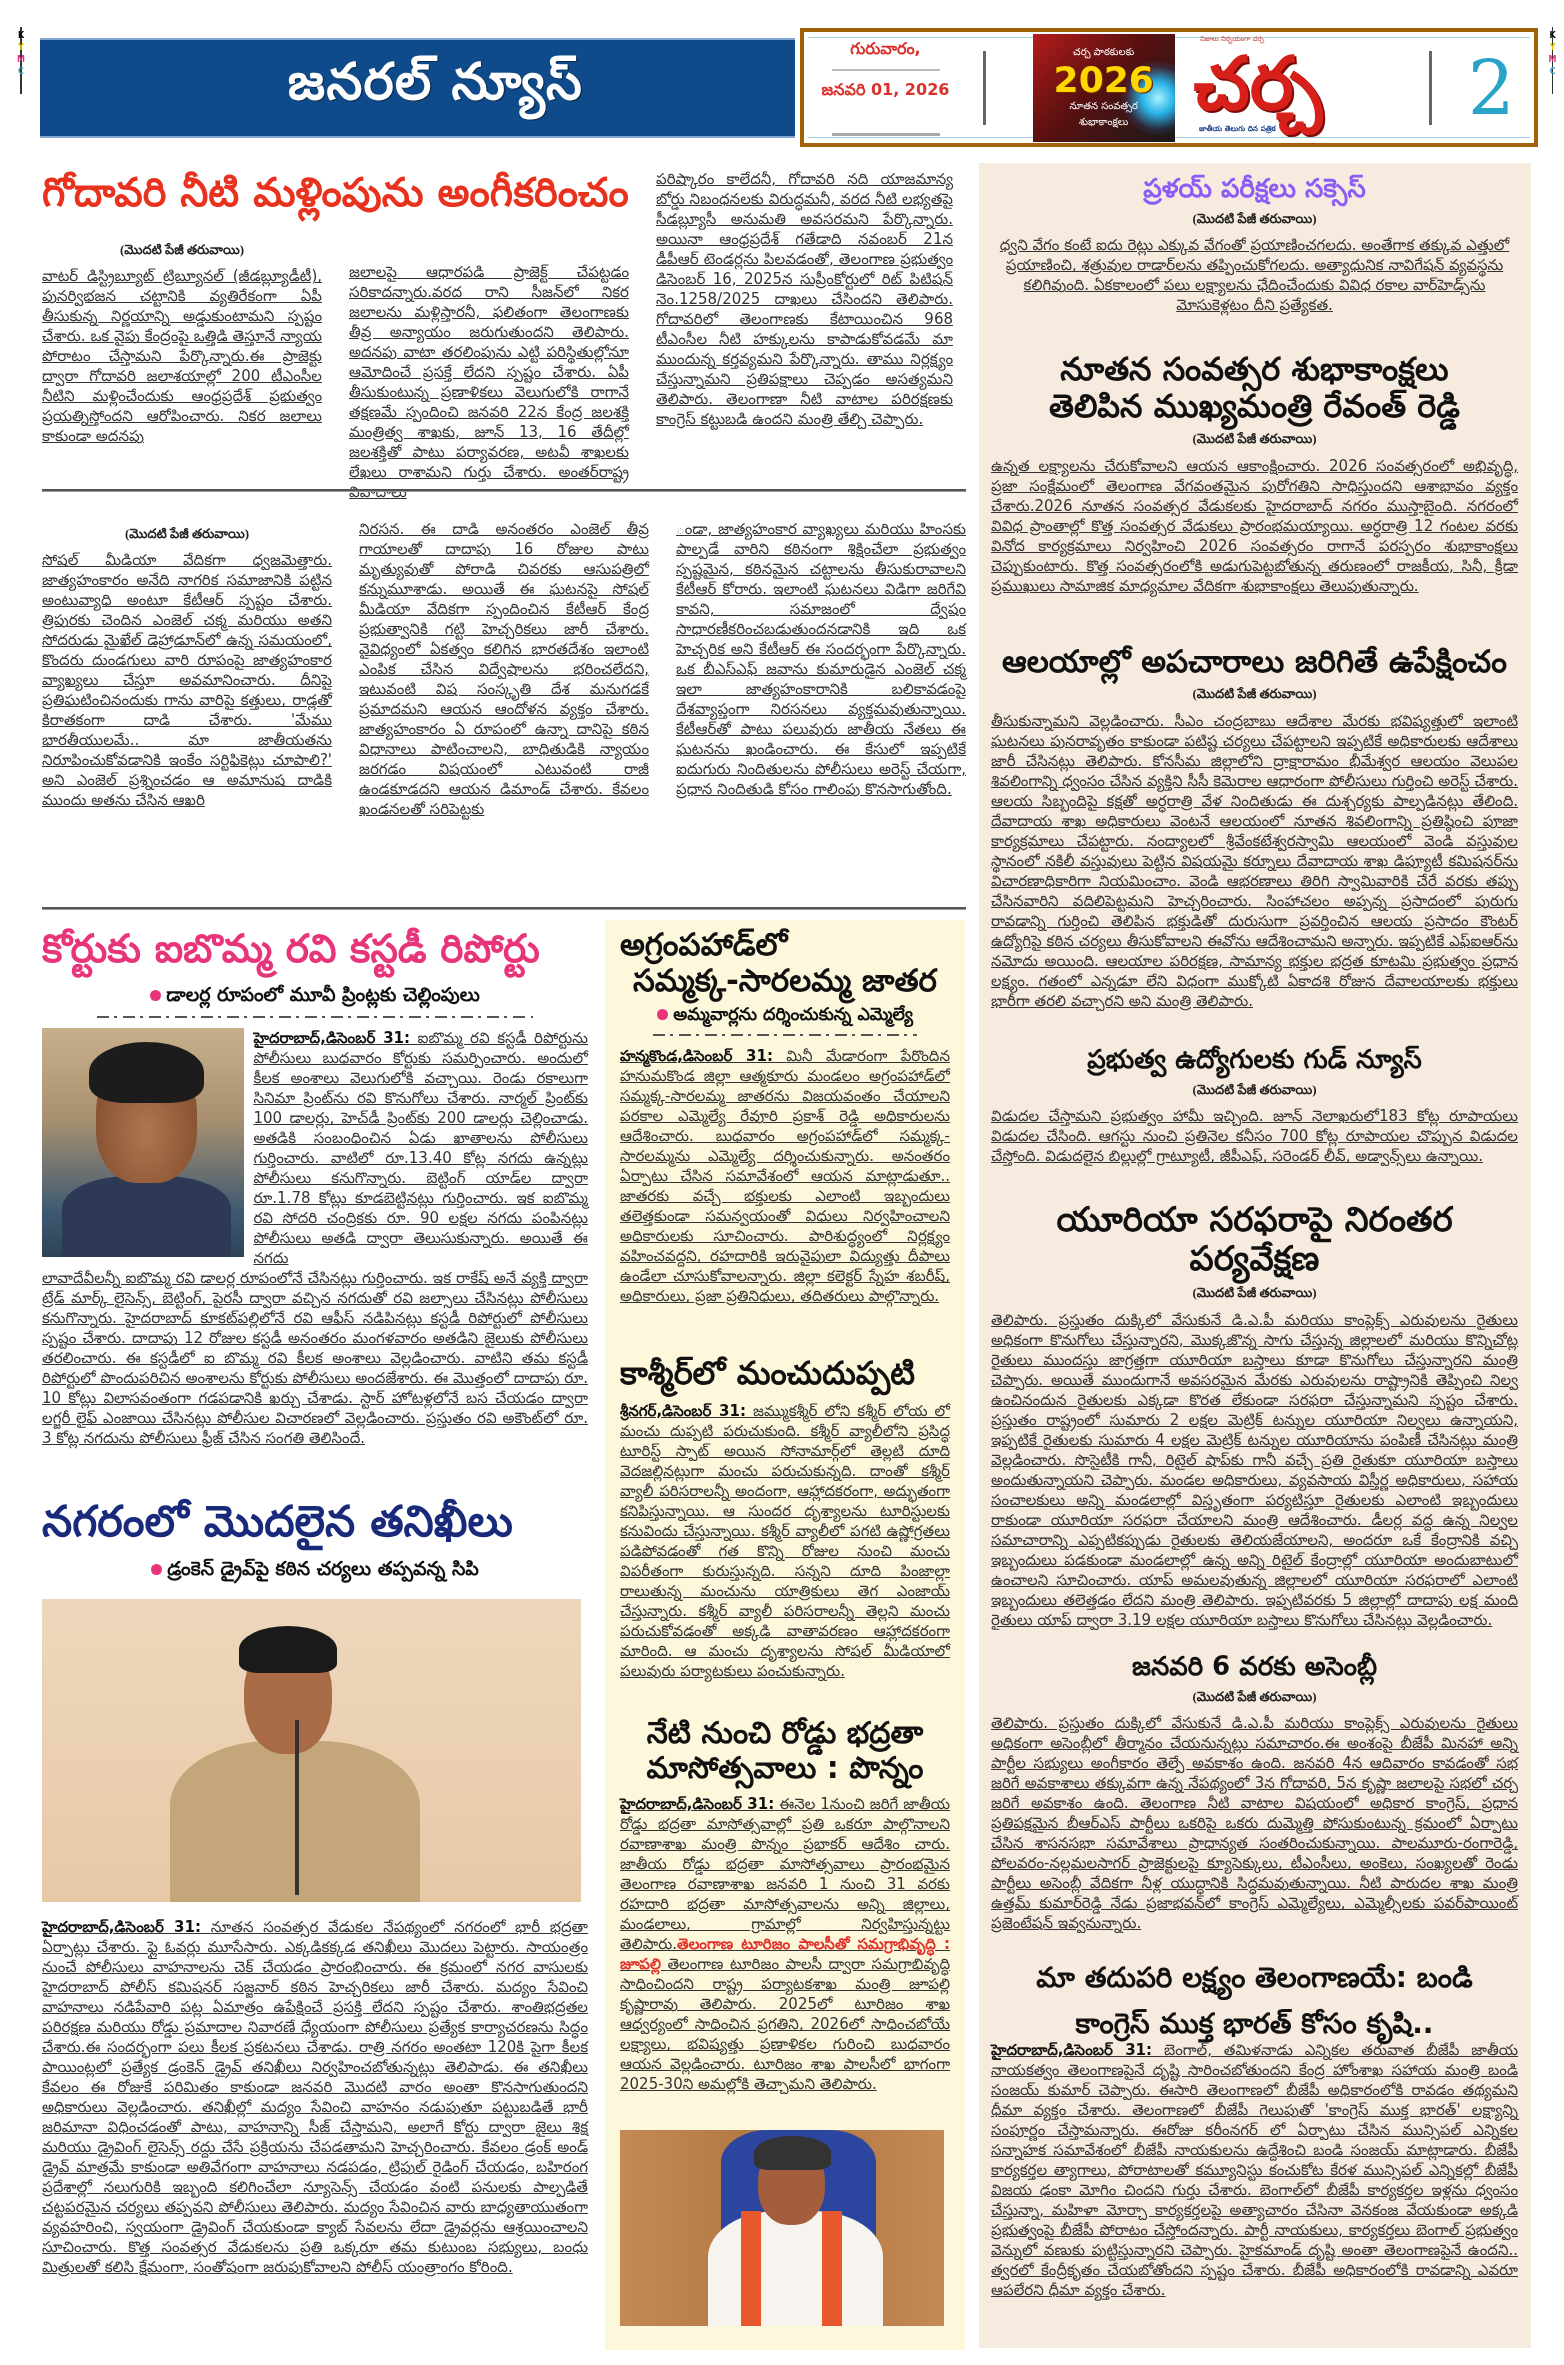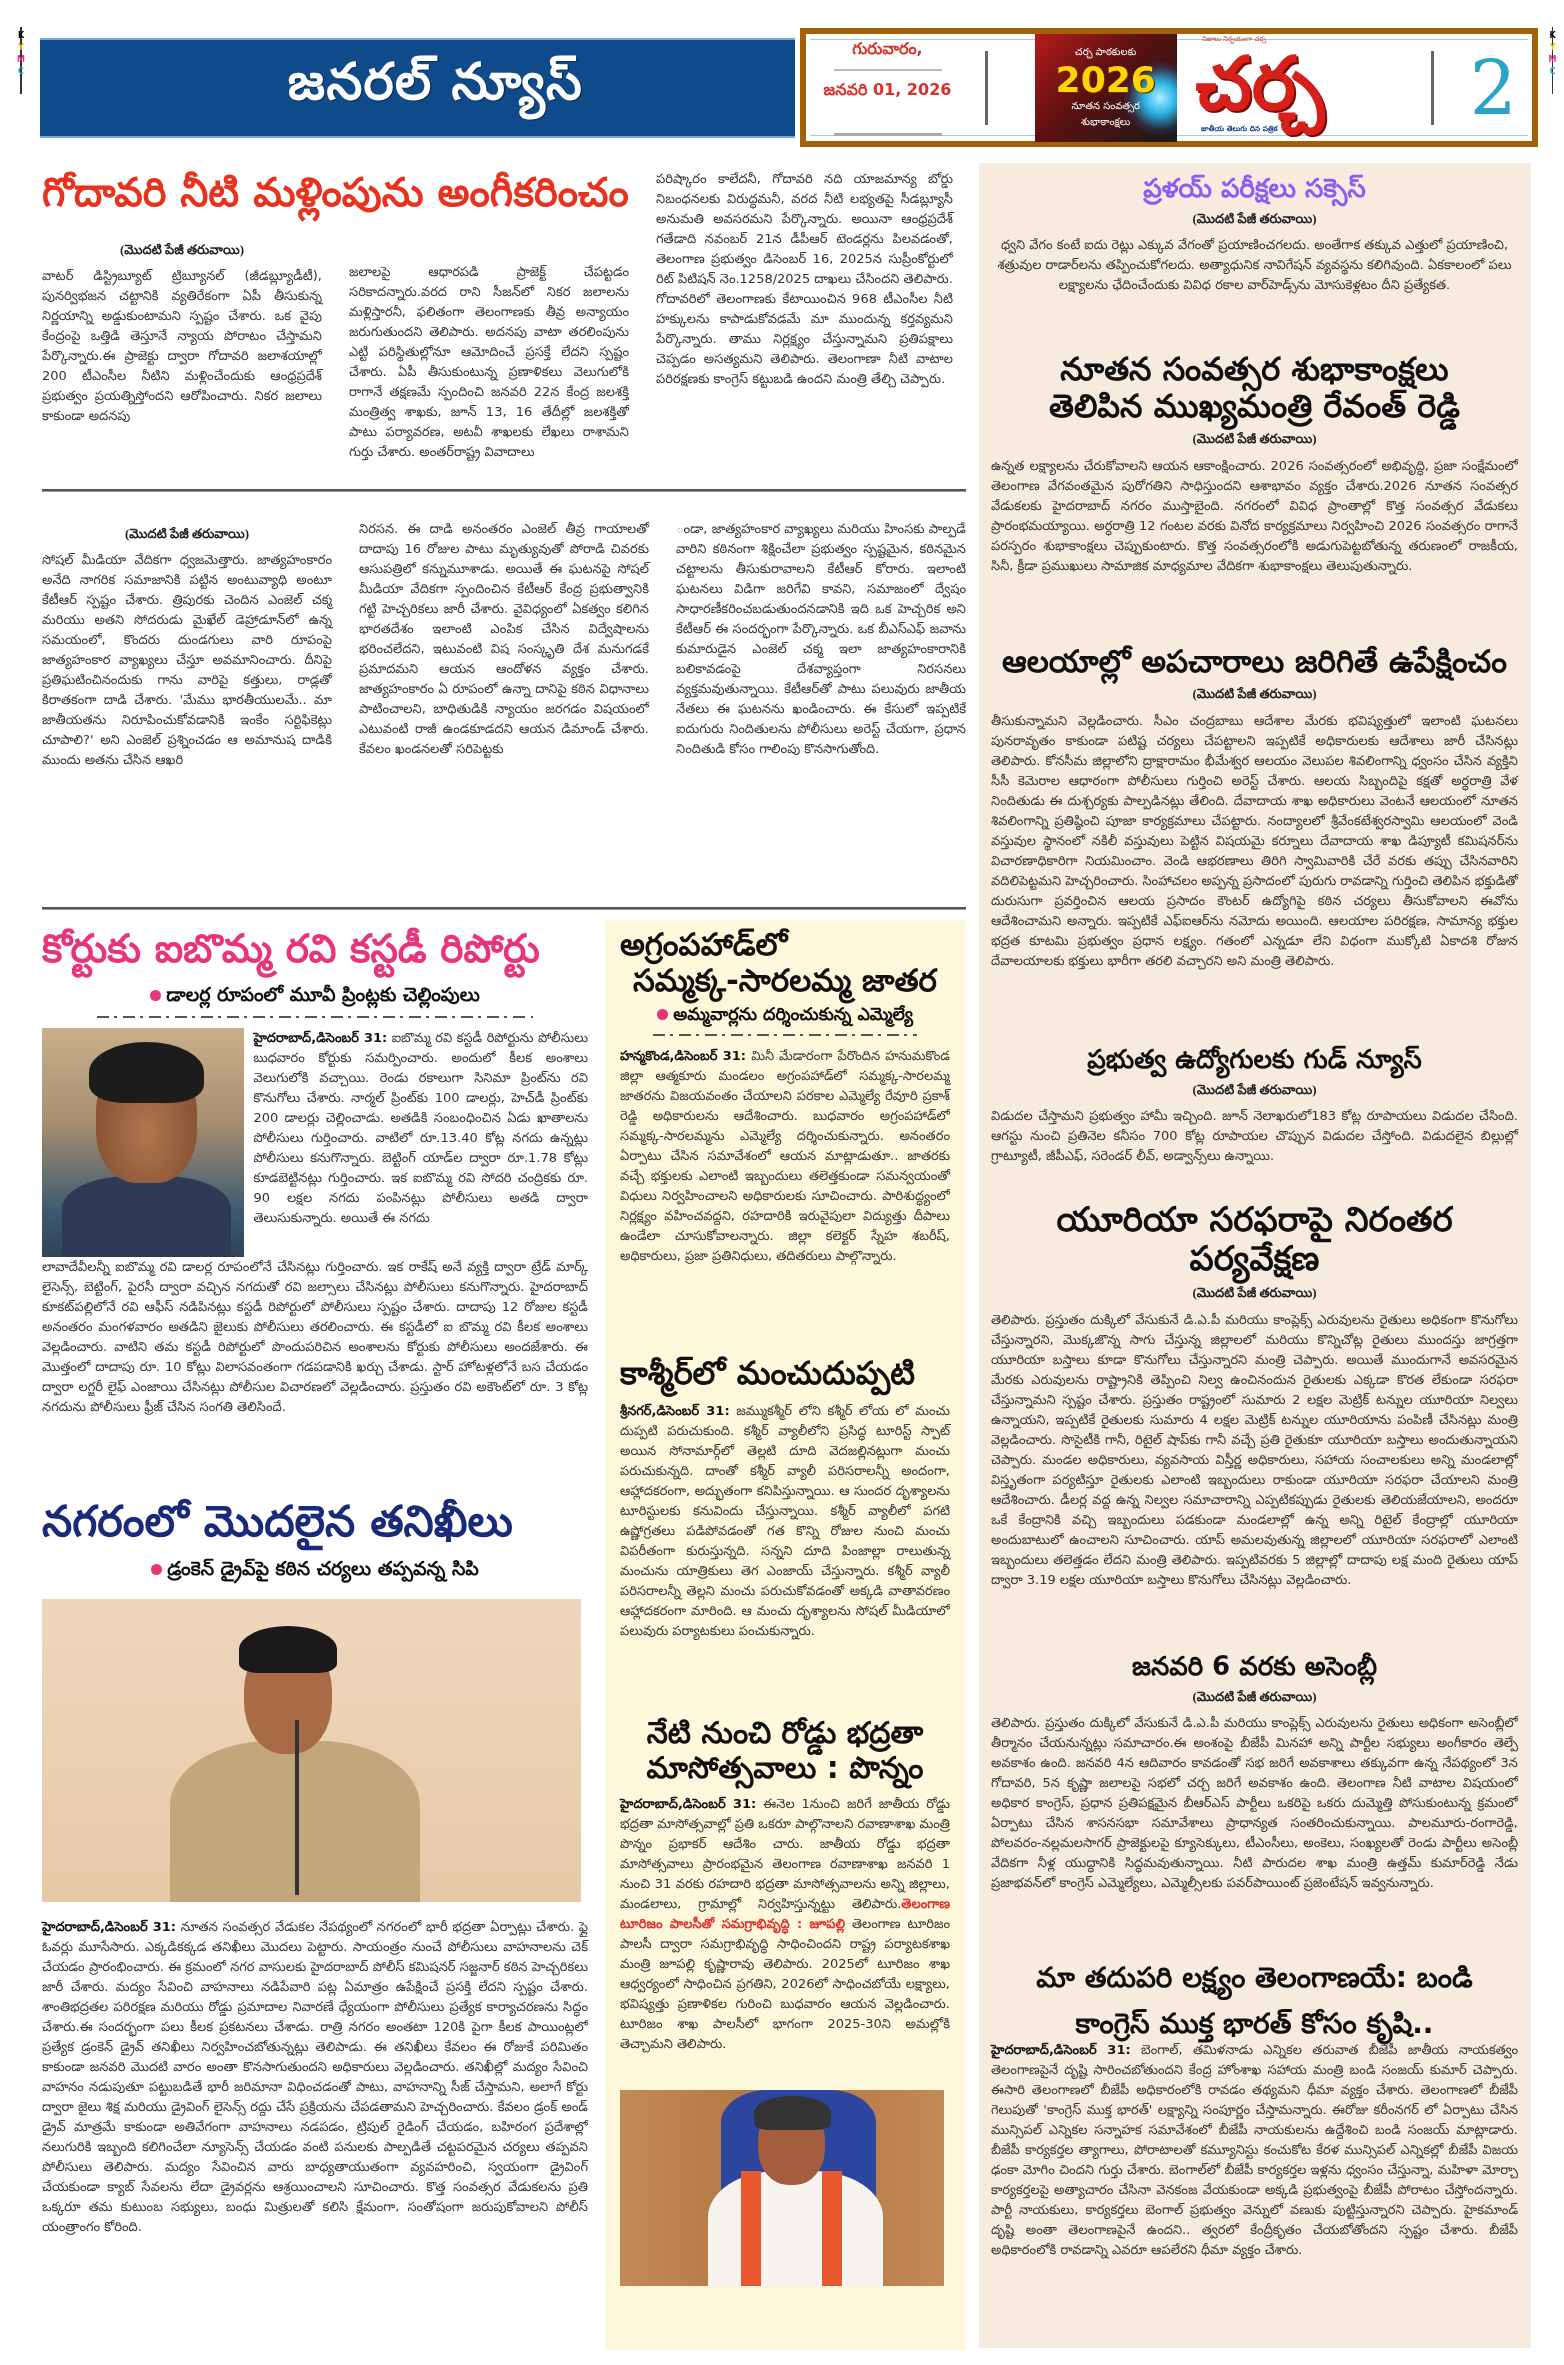--- a/index.html
+++ b/index.html
@@ -18,21 +18,21 @@
     position: absolute; left: 40px; top: 38px; width: 755px; height: 100px;
     background: #0f4a8a; border-top: 2px solid #7fa6d0; border-bottom: 2px solid #7fa6d0;
     display: flex; align-items: center; justify-content: center; padding-left: 36px;
   }
   .section-banner .title {
     color: #fff; font-size: 51px; font-weight: bold; letter-spacing: 1.3px;
     text-shadow: 1.3px 1.3px 0 #0b2e57;
   }
   .masthead-box {
     position: absolute; left: 800px; top: 28px; width: 738px; height: 119px;
-    border: 6px solid #a16207; background: #fff;
+    border: 4px solid #a16207; background: #fff;
   }
   .masthead-inner {
     position: absolute; left: 4px; top: 5.4px; right: 4px; bottom: 5.4px;
     border-top: 1.3px solid #9fd0da; border-bottom: 1.3px solid #9fd0da;
     display: flex; align-items: center;
   }
   .date-block { width: 155px; text-align: center; color: #d9312a; font-weight: bold; }
   .date-block .day { font-size: 16px; margin-bottom: 6.7px; }
   .date-block .rule { width: 108px; height: 2px; background: #bbb; margin: 0 auto 9.4px auto; }
   .date-block .date { font-size: 16px; }
@@ -52,21 +52,21 @@
   .logo { width: 148px; height: 108px; position: relative; margin-left: 5.4px; }
   .logo .tagline-top { position:absolute; left:20px; top:1.3px; font-size:6.7px; color:#c33; }
   .logo .word { position:absolute; left:13.5px; top:9.4px; font-size:74px; font-weight:bold; color:#d8201a; line-height:81px; text-shadow: 2px 2px 0 #7a0c08; }
   .logo .tagline { position:absolute; left:19px; bottom:6.7px; font-size:7.4px; color:#1b3f8f; font-weight:bold; }
   .page-no { font-size: 74px; color: #2aa3c8; font-family: "DejaVu Serif", serif; margin-left: 16px; }
 
   
   .article { position: absolute; }
   .headline { font-weight: bold; line-height: 1.15; }
   .cont { text-align: center; font-size: 13px; font-weight: bold; color: #222; margin: 6.7px 0 6.7px 0; font-family: Liberation Serif, serif; }
-  .body { font-size: 13px; line-height: 20px; text-align: justify; color: #333; }
+  .body { font-size: 15px; line-height: 20px; text-align: justify; color: #333; text-decoration: underline; }
   .dateline { font-weight: bold; color: #111; }
   .cols { display: flex; gap: 27px; }
   .cols > div { flex: 1; }
   .subhead { text-align: center; font-weight: bold; font-size: 19px; color: #111; }
   .subhead .dot { display:inline-block; width:10.8px; height:10.8px; border-radius:50%; background:#e8347a; margin-right:5.4px; vertical-align:middle; }
   .dash-rule { height: 1.3px; margin: 6.7px auto 10.8px auto; width: 80%;
     background: repeating-linear-gradient(90deg, #555 0 12px, transparent 12px 17.5px, #555 17.5px 20px, transparent 20px 26px); }
   .hrule { position: absolute; height: 3.4px; background: #555; border-bottom: 0.7px solid #999; }
 
   .photo { position: relative; overflow: hidden; }

